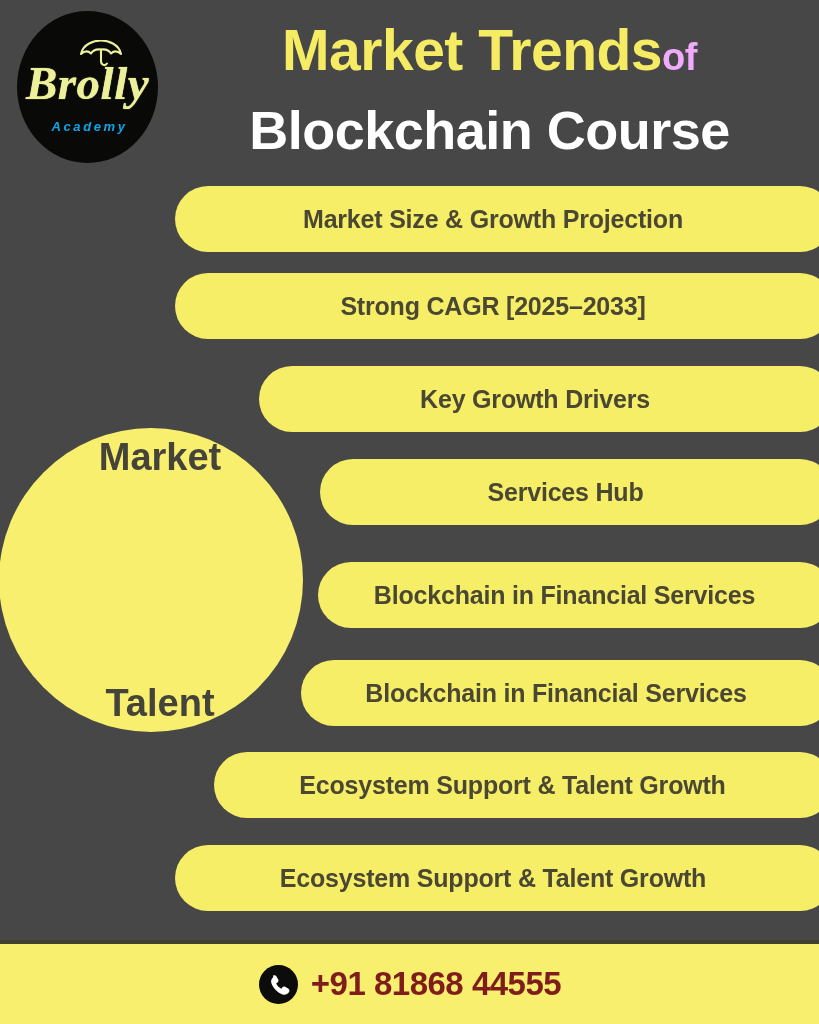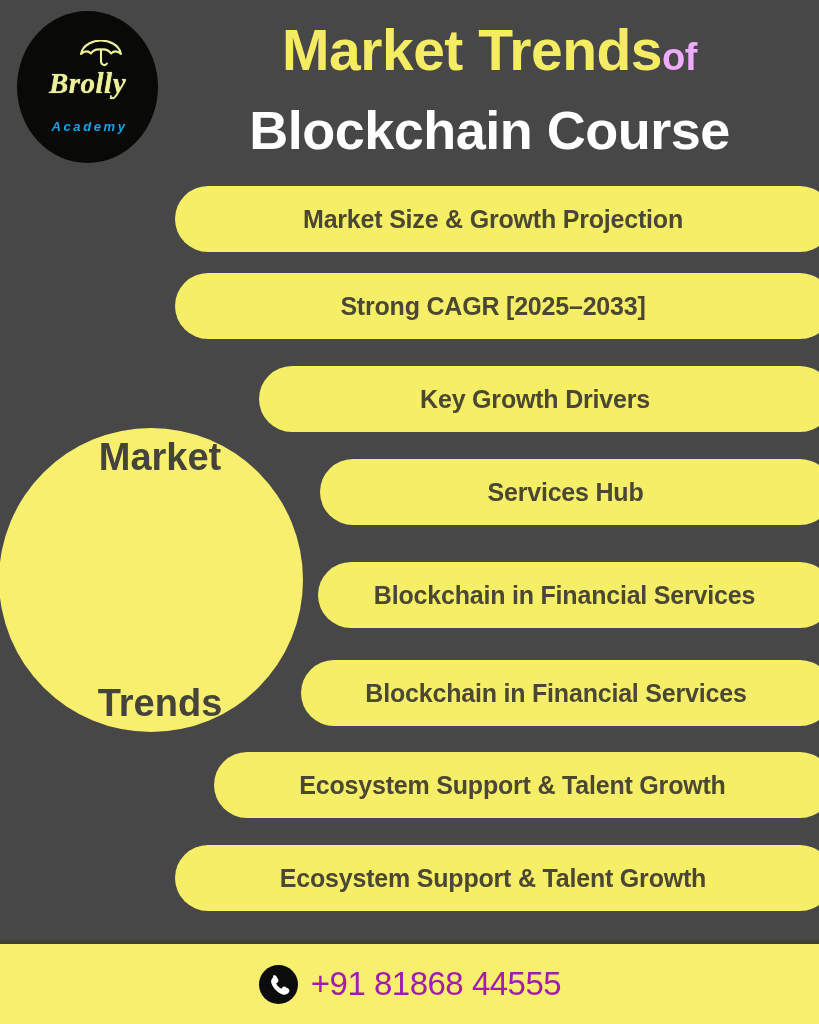--- a/index.html
+++ b/index.html
@@ -37,21 +37,21 @@
   .logo-umbrella {
     width: 46px; height: 28px;
     margin-bottom: -2px;
     margin-left: 26px;
   }
   .logo-brolly {
     color: #edf09a;
     font-family: "Liberation Serif", serif;
     font-style: italic;
     font-weight: bold;
-    font-size: 29px;
+    font-size: 47px;
     line-height: 34px;
     letter-spacing: 0.5px;
     text-shadow: 0 0 1px #edf09a;
   }
   .logo-academy {
     color: #0ea5e9;
     font-family: "Liberation Sans", sans-serif;
     font-style: italic;
     font-weight: bold;
     font-size: 13px;
@@ -144,22 +144,22 @@
     align-items: center;
     justify-content: center;
     gap: 22px;
   }
   .footer-group {
     display: flex;
     align-items: center;
     gap: 12px;
   }
   .footer-text {
-    color: #a21caf;
-    font-weight: normal;
+    color: #7f1d1d;
+    font-weight: bold;
     font-size: 33px;
     letter-spacing: -0.5px;
     white-space: nowrap;
   }
   .icon-circle {
     width: 41px; height: 41px;
     flex: 0 0 41px;
   }
   .footer-divider-top {
     position: absolute;
@@ -217,21 +217,21 @@
       <div class="pill" style="left: 214px; top: 752px; width: 619px;">
         <span class="pill-label">Ecosystem Support &amp; Talent Growth</span>
       </div>
       <div class="pill" style="left: 175px; top: 845px; width: 658px;">
         <span class="pill-label">Ecosystem Support &amp; Talent Growth</span>
       </div>
     </div>
 
   <div class="hub">
     <div>Market</div>
-    <div>Trends</div>
+    <div>Talent</div>
   </div>
 
   <div class="footer-divider-top"></div>
   <div class="footer">
     <div class="footer-group">
       <svg class="icon-circle" viewBox="0 0 41 41">
         <circle cx="20.5" cy="20.5" r="19.5" fill="#0c0c0c"></circle>
         <path d="M14.6 11.8 c1.6-1.1 3.1-0.6 3.9 0.8 l1.7 3 c0.6 1.1 0.3 2.1-0.7 2.8 l-1.3 0.9 c0.6 2.2 3 4.7 5.2 5.4 l0.9-1.3 c0.7-1 1.7-1.3 2.8-0.7 l3 1.7 c1.4 0.8 1.9 2.3 0.8 3.9 -1.4 2.1-3.8 2.9-6.3 2.1 -4.9-1.6-9.6-6.3-11.2-11.2 -0.8-2.5 0-4.9 2.1-6.3 z" fill="#ffffff"></path>
       </svg>
       <span class="footer-text">+91 81868 44555</span>

